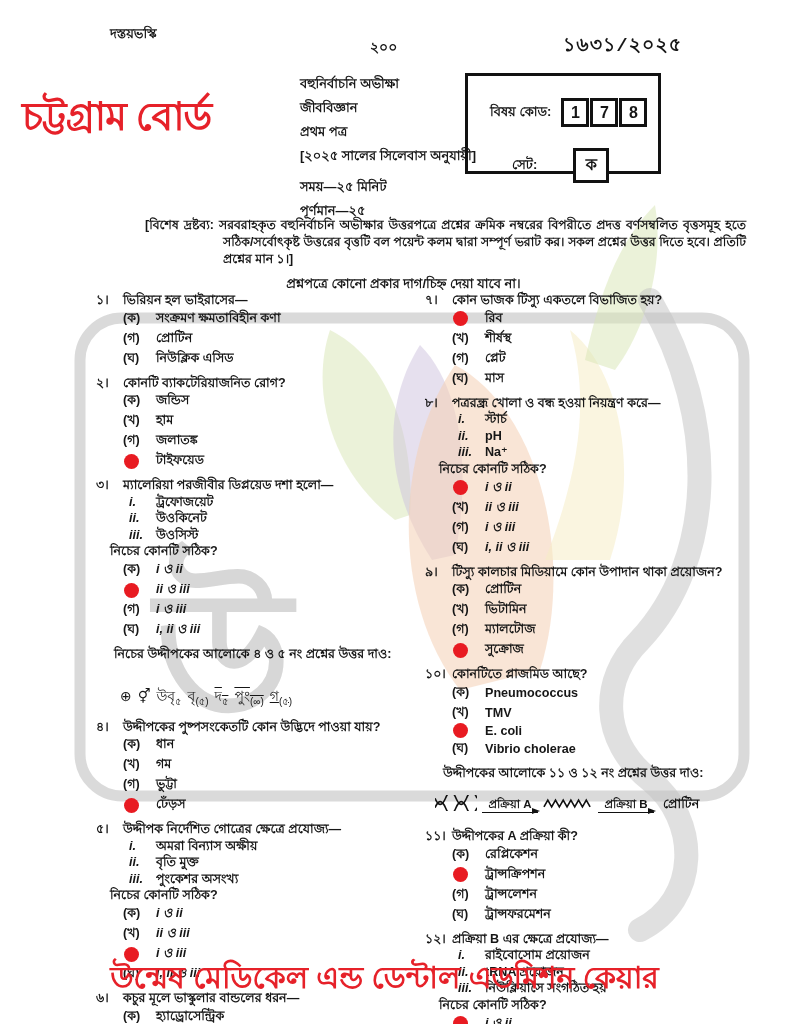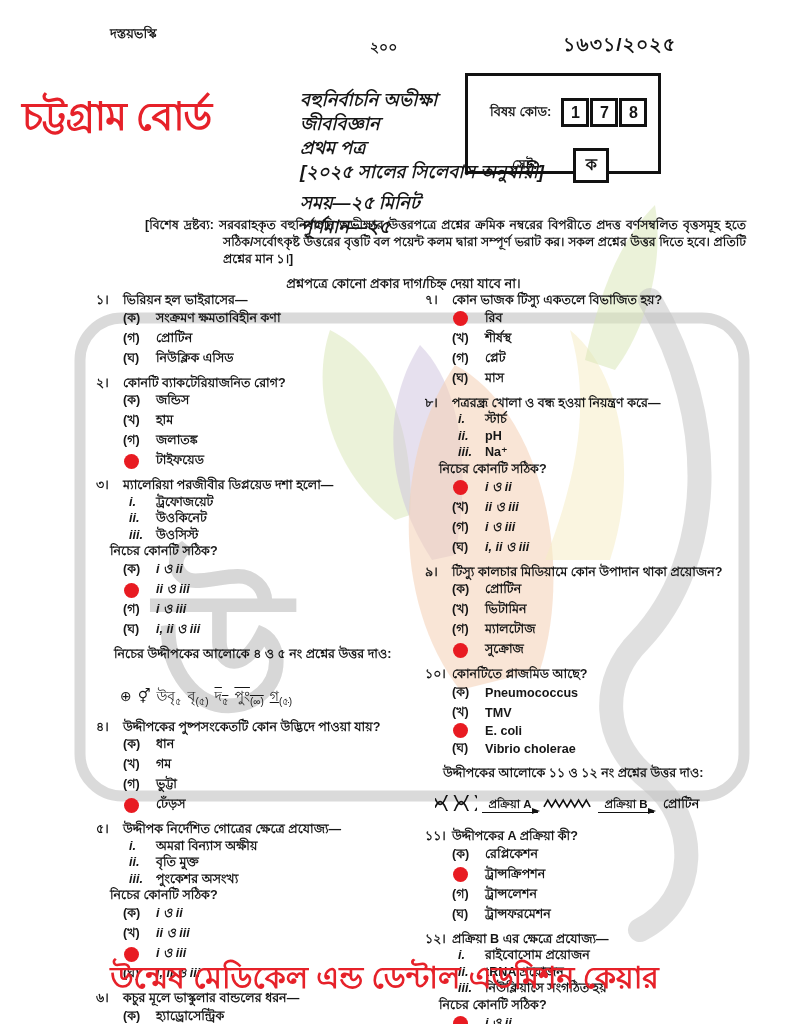--- a/index.html
+++ b/index.html
@@ -8,23 +8,23 @@
     position:relative; width:791px; height:1024px; background:#ffffff;
     font-family:"Liberation Sans","DejaVu Sans",sans-serif; color:#161616;
     overflow:hidden;
   }
   .wm { position:absolute; inset:0; z-index:0; pointer-events:none; }
   .layer { position:absolute; z-index:1; }
 
   
   .stamp { left:110px; top:24px; font-size:13px; font-weight:700; }
   .pgnum { left:370px; top:36px; font-size:14px; font-weight:700; }
-  .papercode { left:563px; top:30px; font-size:19px; font-weight:700; letter-spacing:1px; }
+  .papercode { left:563px; top:30px; font-size:19px; font-weight:700; letter-spacing:1px;font-family:Liberation Mono, monospace; }
   .board { left:22px; top:86px; font-size:39px; font-weight:700; color:#e62129; letter-spacing:-1px; }
-  .info { left:300px; top:88px; font-size:18px; font-weight:700; line-height:24px;font-style:italic; }
+  .info { left:300px; top:72px; font-size:13px; font-weight:700; line-height:24px; }
   .info .gap { height:7px; }
   .codebox { left:465px; top:73px; width:196px; height:101px; border:3px solid #121212; }
   .cb-row { position:absolute; display:flex; align-items:center; }
   .cb-row1 { left:22px; top:22px; }
   .cb-row2 { left:44px; top:72px; }
   .cb-label { font-size:13px; font-weight:700; margin-right:10px; }
   .digit { width:28px; height:29px; border:3px solid #121212; margin-right:1px;
            display:flex; align-items:center; justify-content:center;
            font-size:16px; font-weight:700; background:#fff; }
   .setbox { width:36px; height:35px; border:3px solid #121212; margin-left:26px;

